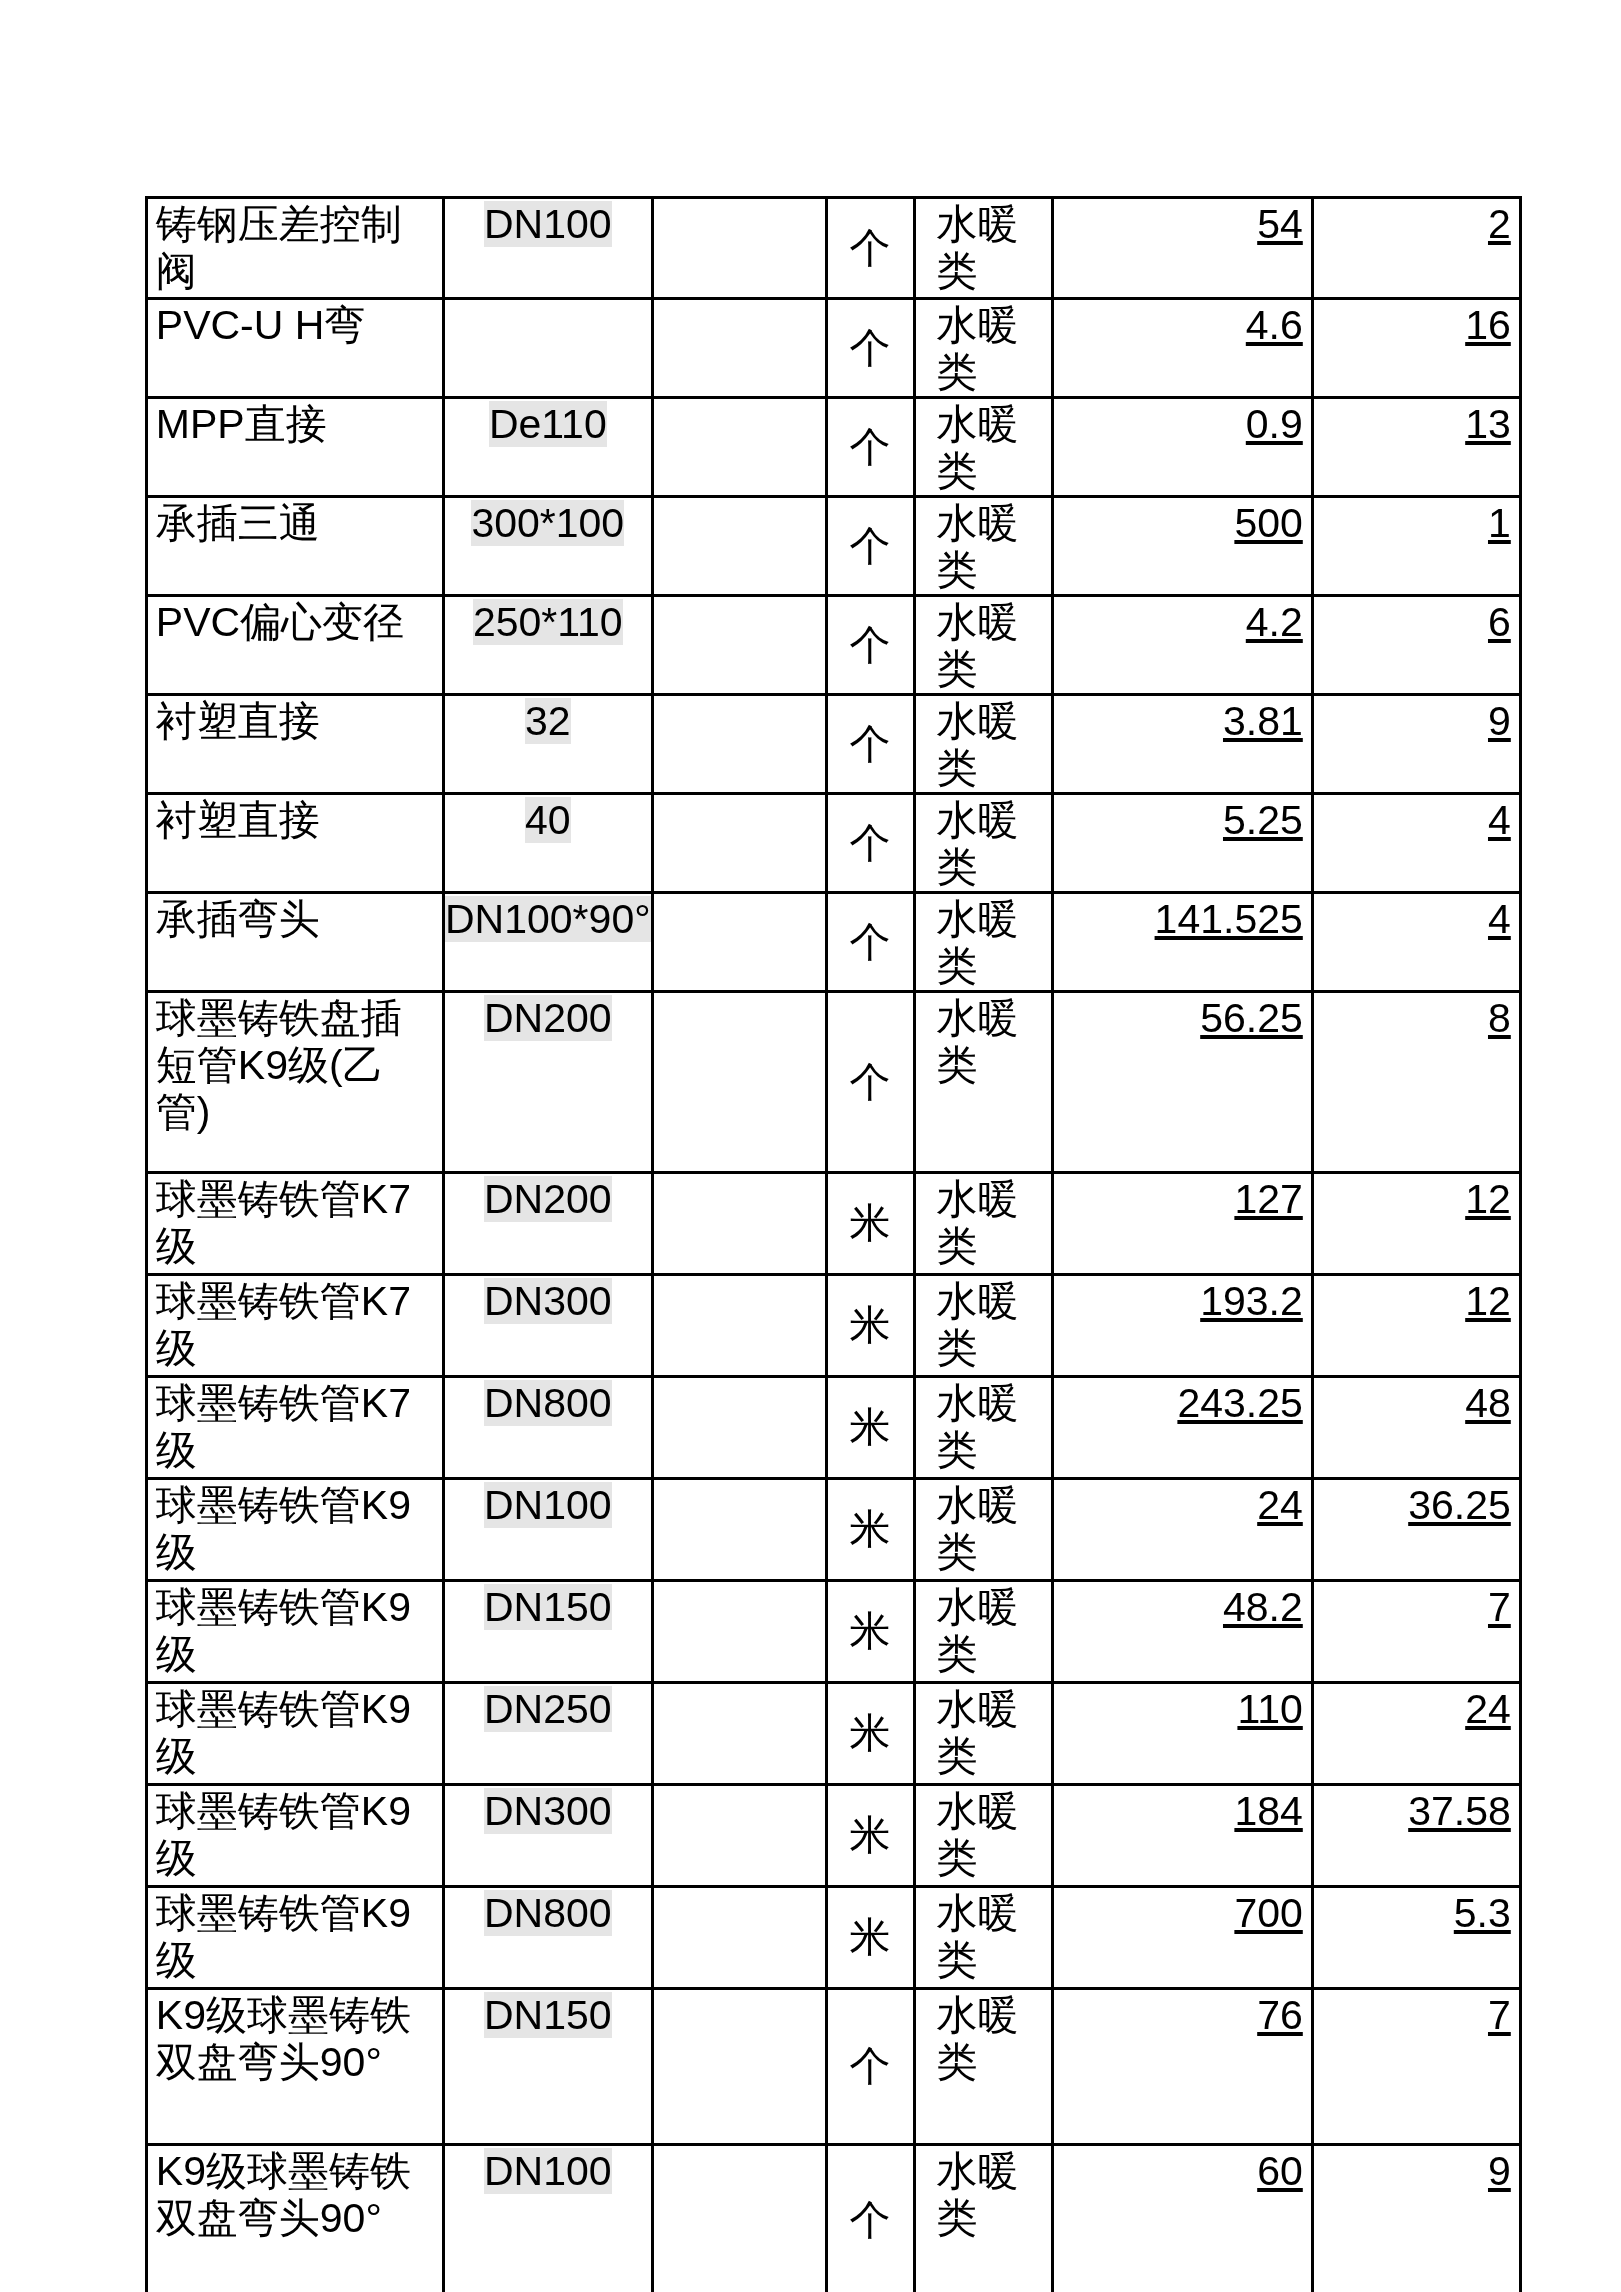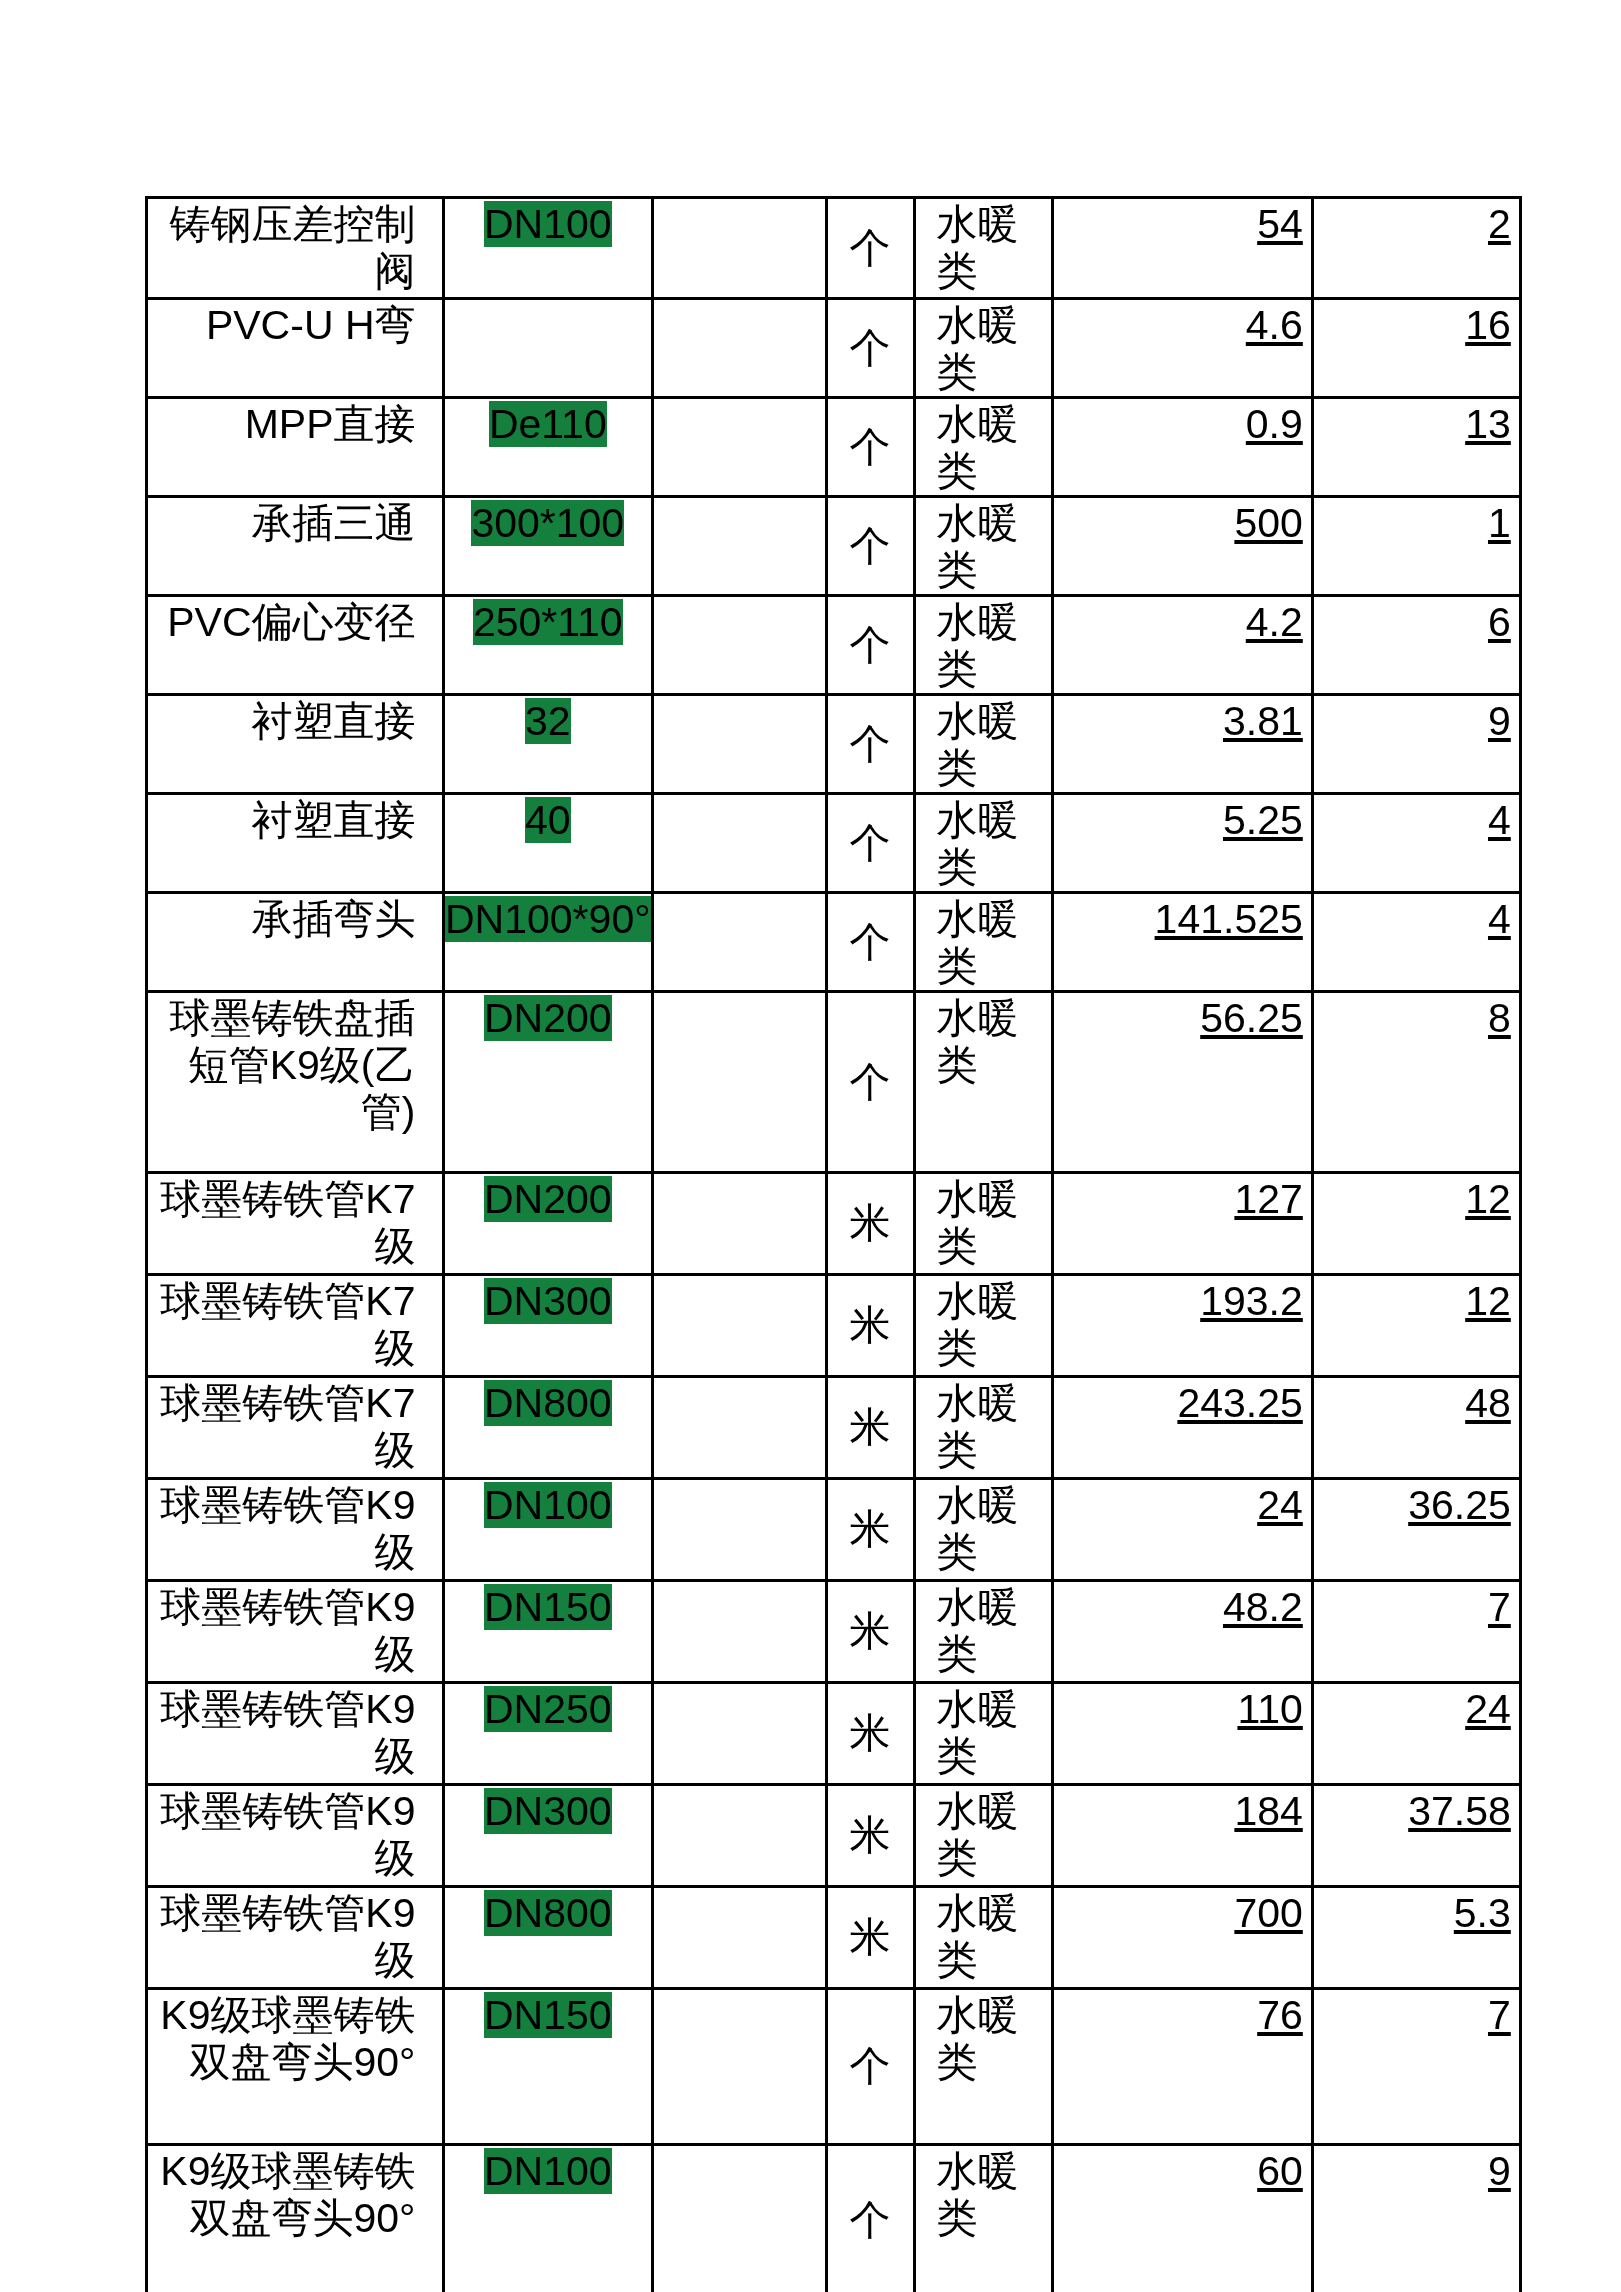--- a/index.html
+++ b/index.html
@@ -28,33 +28,33 @@
   }
   td {
     border-right: 3.9px solid #000;
     border-bottom: 3.9px solid #000;
     vertical-align: top;
     padding: 2px 0 0 0;
     overflow: visible;
     background: transparent;
   }
   td.c-name {
-    text-align: right;
+    text-align: left;
     padding-left: 7.8px;
     padding-right: 26.5px; 
     word-break: break-all;
   }
   td.c-spec {
     text-align: center;
     
     clip-path: inset(0 -392px 0 0);
   }
   td.c-spec span.spec-span {
     white-space: nowrap;
-    background: #15803d;
+    background: #e5e5e5;
   }
   td.c-note { }
   td.c-unit {
     text-align: center;
     vertical-align: middle;
     padding: 0;
   }
   td.c-cat {
     text-align: left;
     padding-left: 21px;

